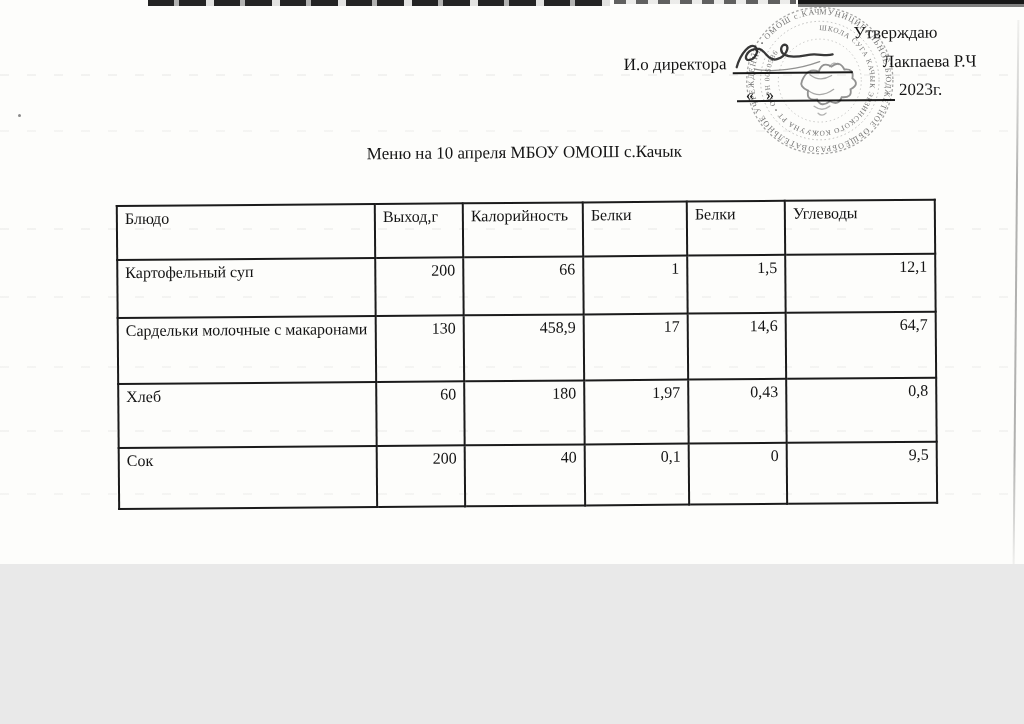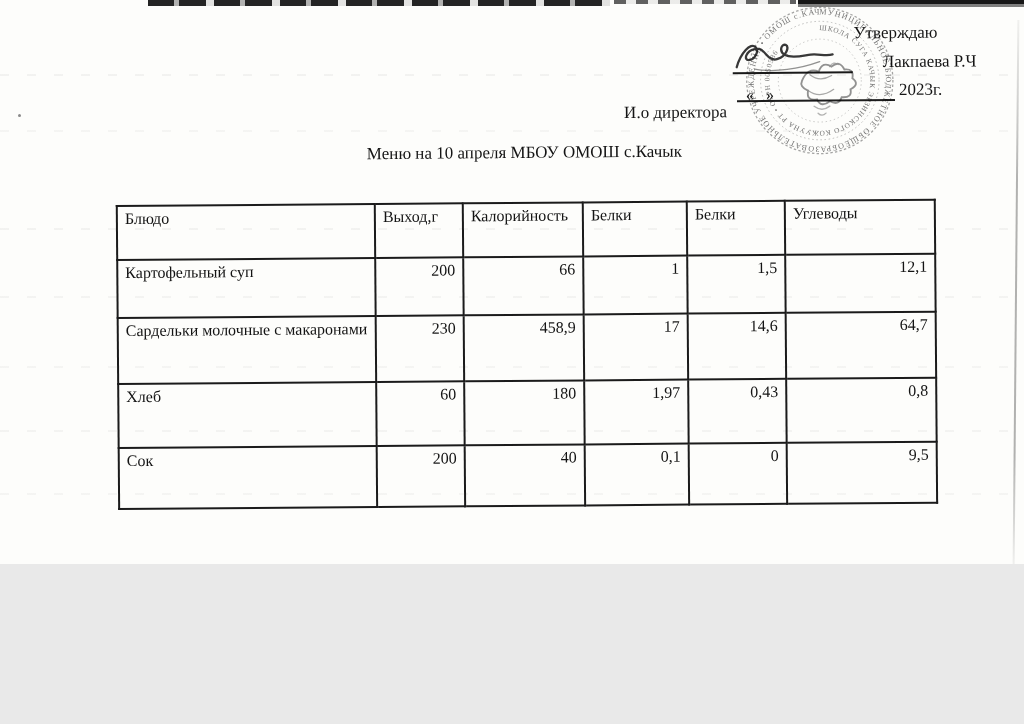--- a/index.html
+++ b/index.html
@@ -6,21 +6,21 @@
   .page {
     position:relative; width:1024px; height:564px;
     background:#fdfdfb; overflow:hidden;
     font-family:"Liberation Serif","DejaVu Serif",serif;
     color:#141414;
   }
   .content { position:absolute; inset:0; transform:rotate(-0.45deg); transform-origin:512px 360px; }
 
   
   .approve-label   { position:absolute; left:856px; top:26px;  font-size:17px; }
-  .role-label      { position:absolute; left:626px; top:56px;  font-size:17px;margin-top:48px; }
+  .role-label      { position:absolute; left:626px; top:56px;  font-size:17px; }
   .signer-name     { position:absolute; left:847px; top:55px;  font-size:17px;margin-left:38px; }
   .sig-line        { position:absolute; left:735px; top:52px;  width:120px; height:22px; border-bottom:2px solid #191919; }
   .date-line       { position:absolute; left:739px; top:80px;  width:158px; height:22px; border-bottom:2px solid #1c1c1c; }
   .quote-open      { position:absolute; left:748px; top:88px;  font-size:16px; }
   .quote-close     { position:absolute; left:768px; top:88px;  font-size:16px; }
   .year-label      { position:absolute; left:901px; top:83px;  font-size:17px; }
 
   .signature-svg   { position:absolute; left:732px; top:40px;  width:112px; height:38px; mix-blend-mode:multiply; }
   .stamp-svg       { position:absolute; left:740px; top:4px;   width:164px; height:158px; mix-blend-mode:multiply; opacity:.88; }
   .stamp-svg text  { font-family:"Liberation Serif","DejaVu Serif",serif; fill:#383838; }
@@ -134,21 +134,21 @@
           <tr>
             <td>Картофельный суп</td>
             <td class="num">200</td>
             <td class="num">66</td>
             <td class="num">1</td>
             <td class="num">1,5</td>
             <td class="num">12,1</td>
           </tr>
           <tr>
             <td>Сардельки молочные с макаронами</td>
-            <td class="num">230</td>
+            <td class="num">130</td>
             <td class="num">458,9</td>
             <td class="num">17</td>
             <td class="num">14,6</td>
             <td class="num">64,7</td>
           </tr>
           <tr>
             <td>Хлеб</td>
             <td class="num">60</td>
             <td class="num">180</td>
             <td class="num">1,97</td>

